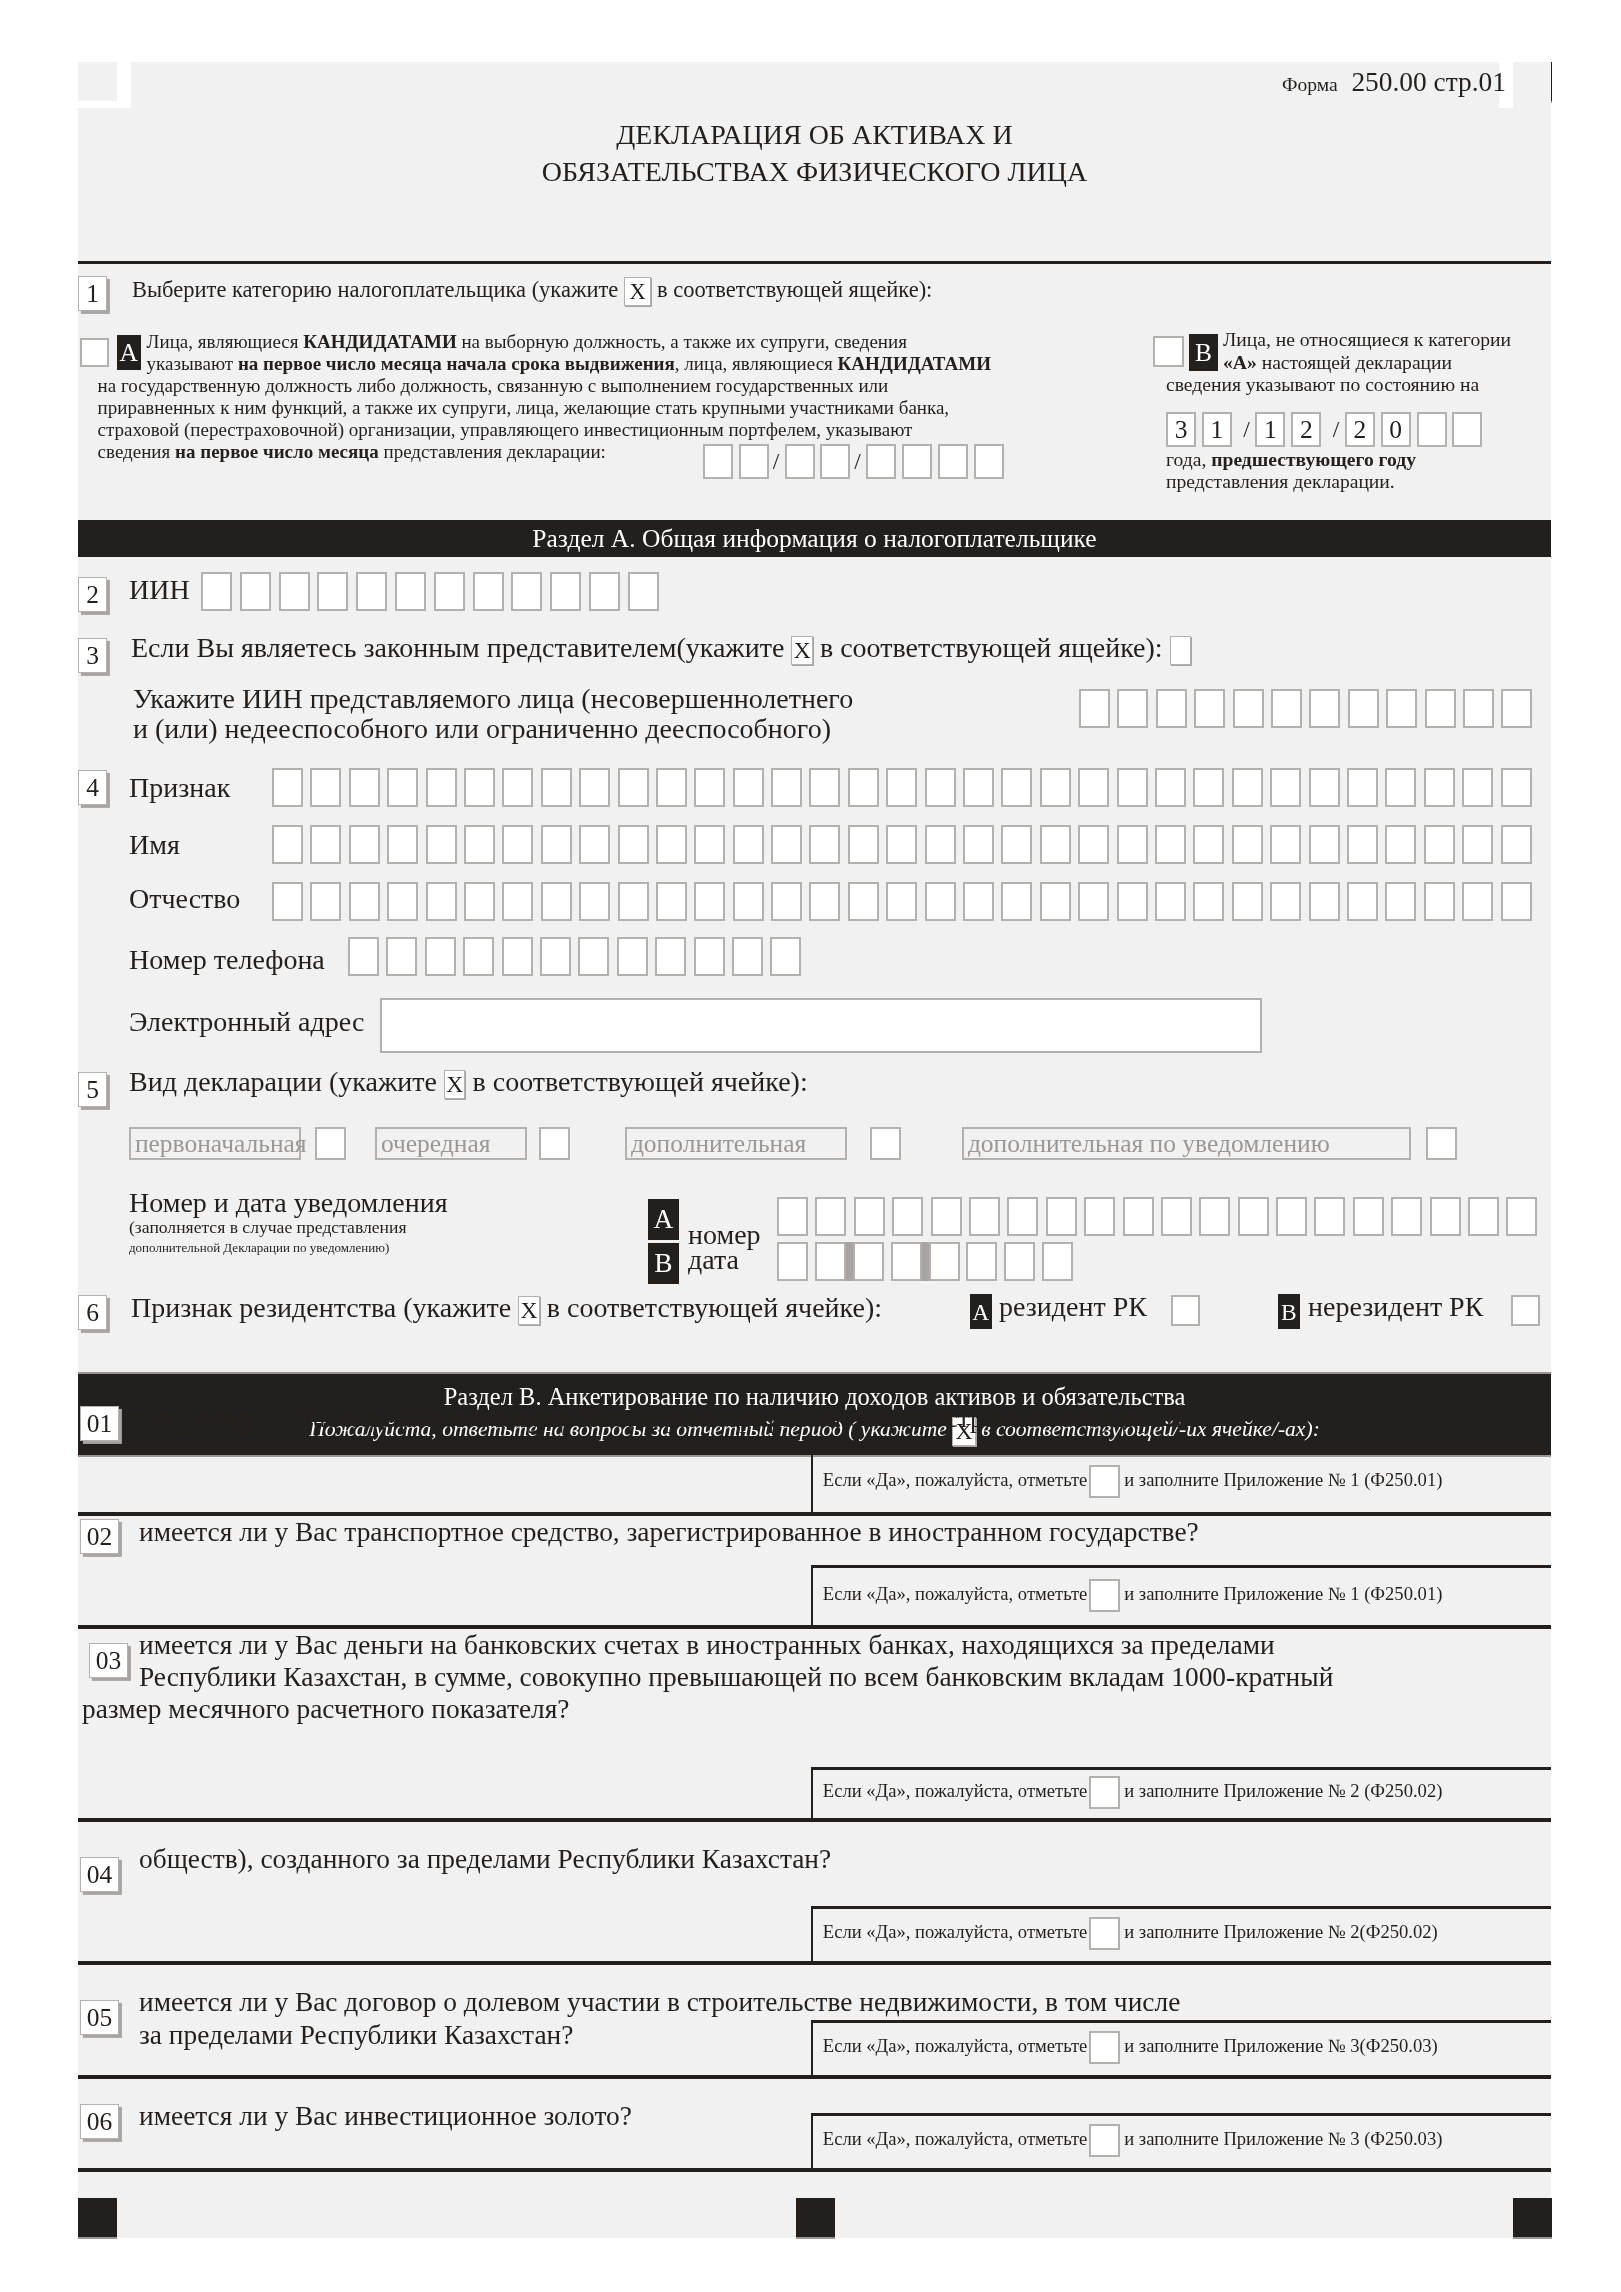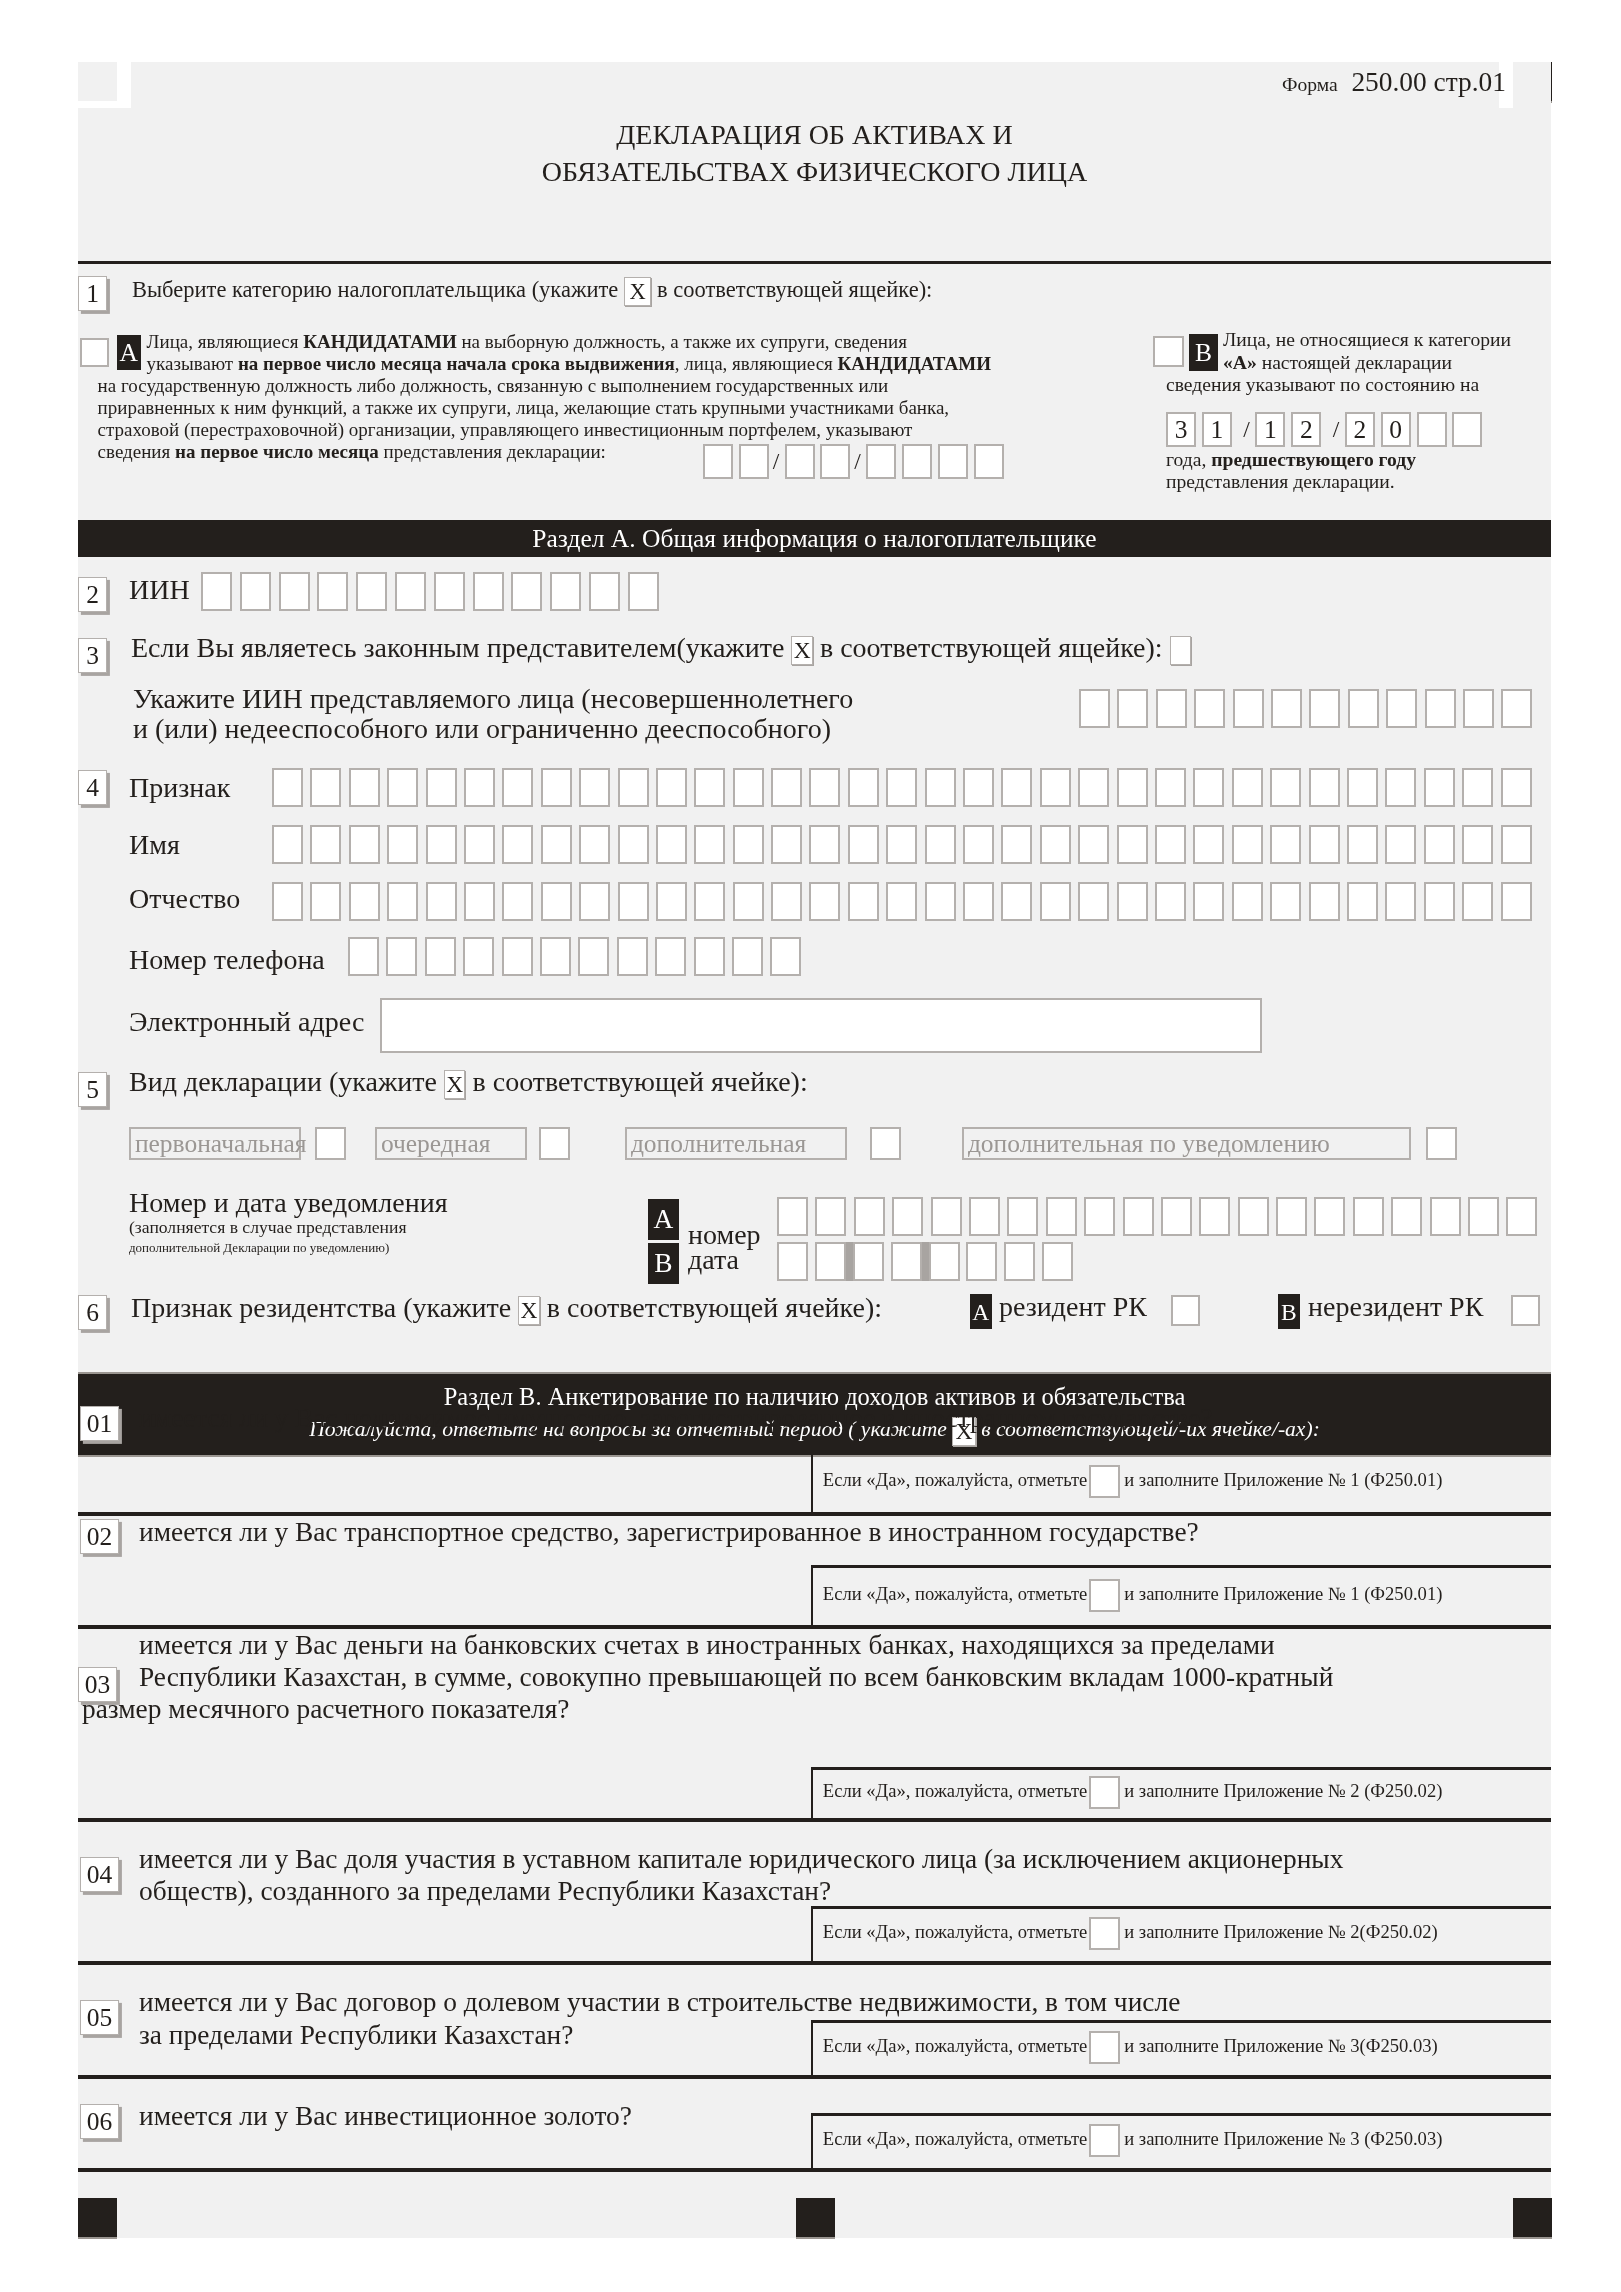--- a/index.html
+++ b/index.html
@@ -173,33 +173,32 @@
       </div>
       <div class="rule" style="top: 1450px;"></div>
       <div class="num w" style="left: 2px; top: 1457px; line-height: 33px;">02</div>
       <div class="q" style="left: 61px; top: 1454px; line-height: 32px;">
         <div>имеется ли у Вас транспортное средство, зарегистрированное в иностранном государстве?</div>
       </div>
       <div class="annexbox" style="top: 1503px; height: 61px;">
         <div class="inner" style="top: 10.8px;"><span>Если «Да», пожалуйста, отметьте</span><span class="chk"></span><span>и заполните Приложение № 1 (Ф250.01)</span></div>
       </div>
       <div class="rule" style="top: 1563px;"></div>
-      <div class="num w" style="left: 0; top: 1581px; line-height: 33px; margin-top: 24px;">03</div>
+      <div class="num w" style="left: 11px; top: 1581px; line-height: 33px;">03</div>
       <div class="q" style="left: 61px; top: 1567px; line-height: 32px;">
         <div>имеется ли у Вас деньги на банковских счетах в иностранных банках, находящихся за пределами</div>
         <div>Республики Казахстан, в сумме, совокупно превышающей по всем банковским вкладам 1000-кратный</div>
         <div style="margin-left: -57px;">размер месячного расчетного показателя?</div>
       </div>
       <div class="annexbox" style="top: 1705px; height: 51px;">
         <div class="inner" style="top: 5.9px;"><span>Если «Да», пожалуйста, отметьте</span><span class="chk"></span><span>и заполните Приложение № 2 (Ф250.02)</span></div>
       </div>
       <div class="rule" style="top: 1756px;"></div>
       <div class="num w" style="left: 2px; top: 1795px; line-height: 33px;">04</div>
       <div class="q" style="left: 61px; top: 1781px; line-height: 32px;">
-        <div>имеется ли у Вас доля участия в уставном капитале юридического лица (за исключением акционерных</div>
         <div>обществ), созданного за пределами Республики Казахстан?</div>
       </div>
       <div class="annexbox" style="top: 1844px; height: 55px;">
         <div class="inner" style="top: 7.8px;"><span>Если «Да», пожалуйста, отметьте</span><span class="chk"></span><span>и заполните Приложение № 2(Ф250.02)</span></div>
       </div>
       <div class="rule" style="top: 1899px;"></div>
       <div class="num w" style="left: 2px; top: 1938px; line-height: 33px;">05</div>
       <div class="q" style="left: 61px; top: 1924px; line-height: 33px;">
         <div>имеется ли у Вас договор о долевом участии в строительстве недвижимости, в том числе</div>
         <div>за пределами Республики Казахстан?</div>

